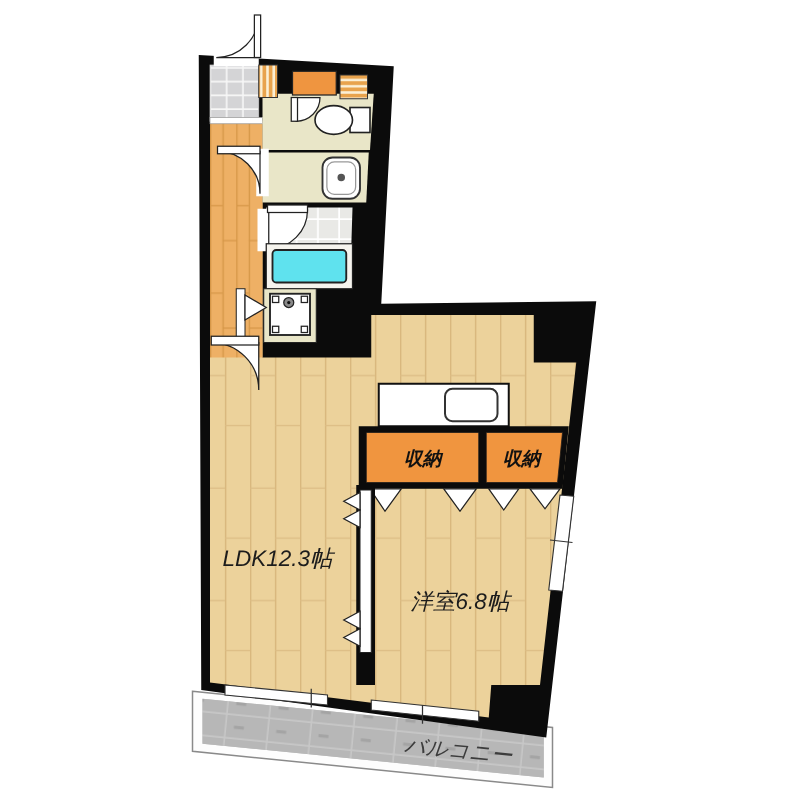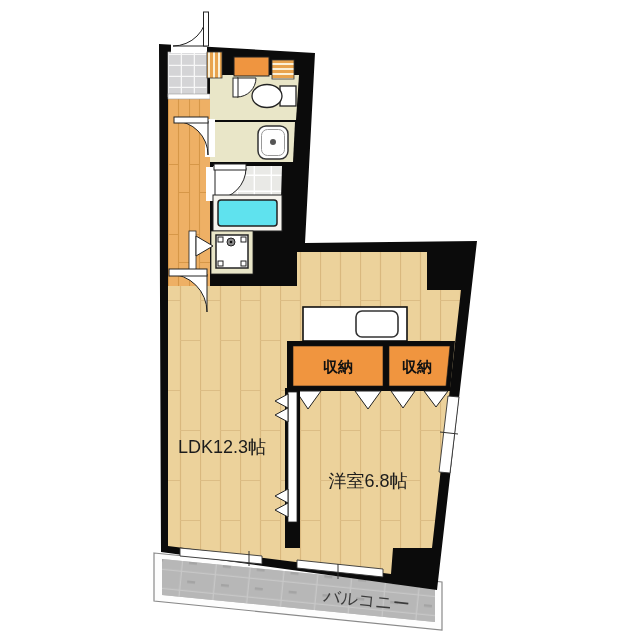--- a/index.html
+++ b/index.html
@@ -1,16 +1,16 @@
 <!DOCTYPE html>
 <html><head>
 <meta charset="utf-8">
 <style>
   html,body{margin:0;padding:0;background:#ffffff;}
-  .stage{width:640px;height:640px;position:relative;background:#fff;overflow:hidden;}
+  .stage{width:640px;height:640px;position:relative;background:#fff;overflow:hidden;font-style:italic;}
   svg{display:block;}
   text{font-family:"Liberation Sans","DejaVu Sans",sans-serif;}
   .room-label{fill:#1c1c1c;font-size:18px;}
   .closet-label{fill:#111;font-size:15px;font-weight:600;}
   .balcony-label{fill:#3c3c3c;font-size:17px;}
 </style>
 </head>
 <body>
 
 <div class="stage">

